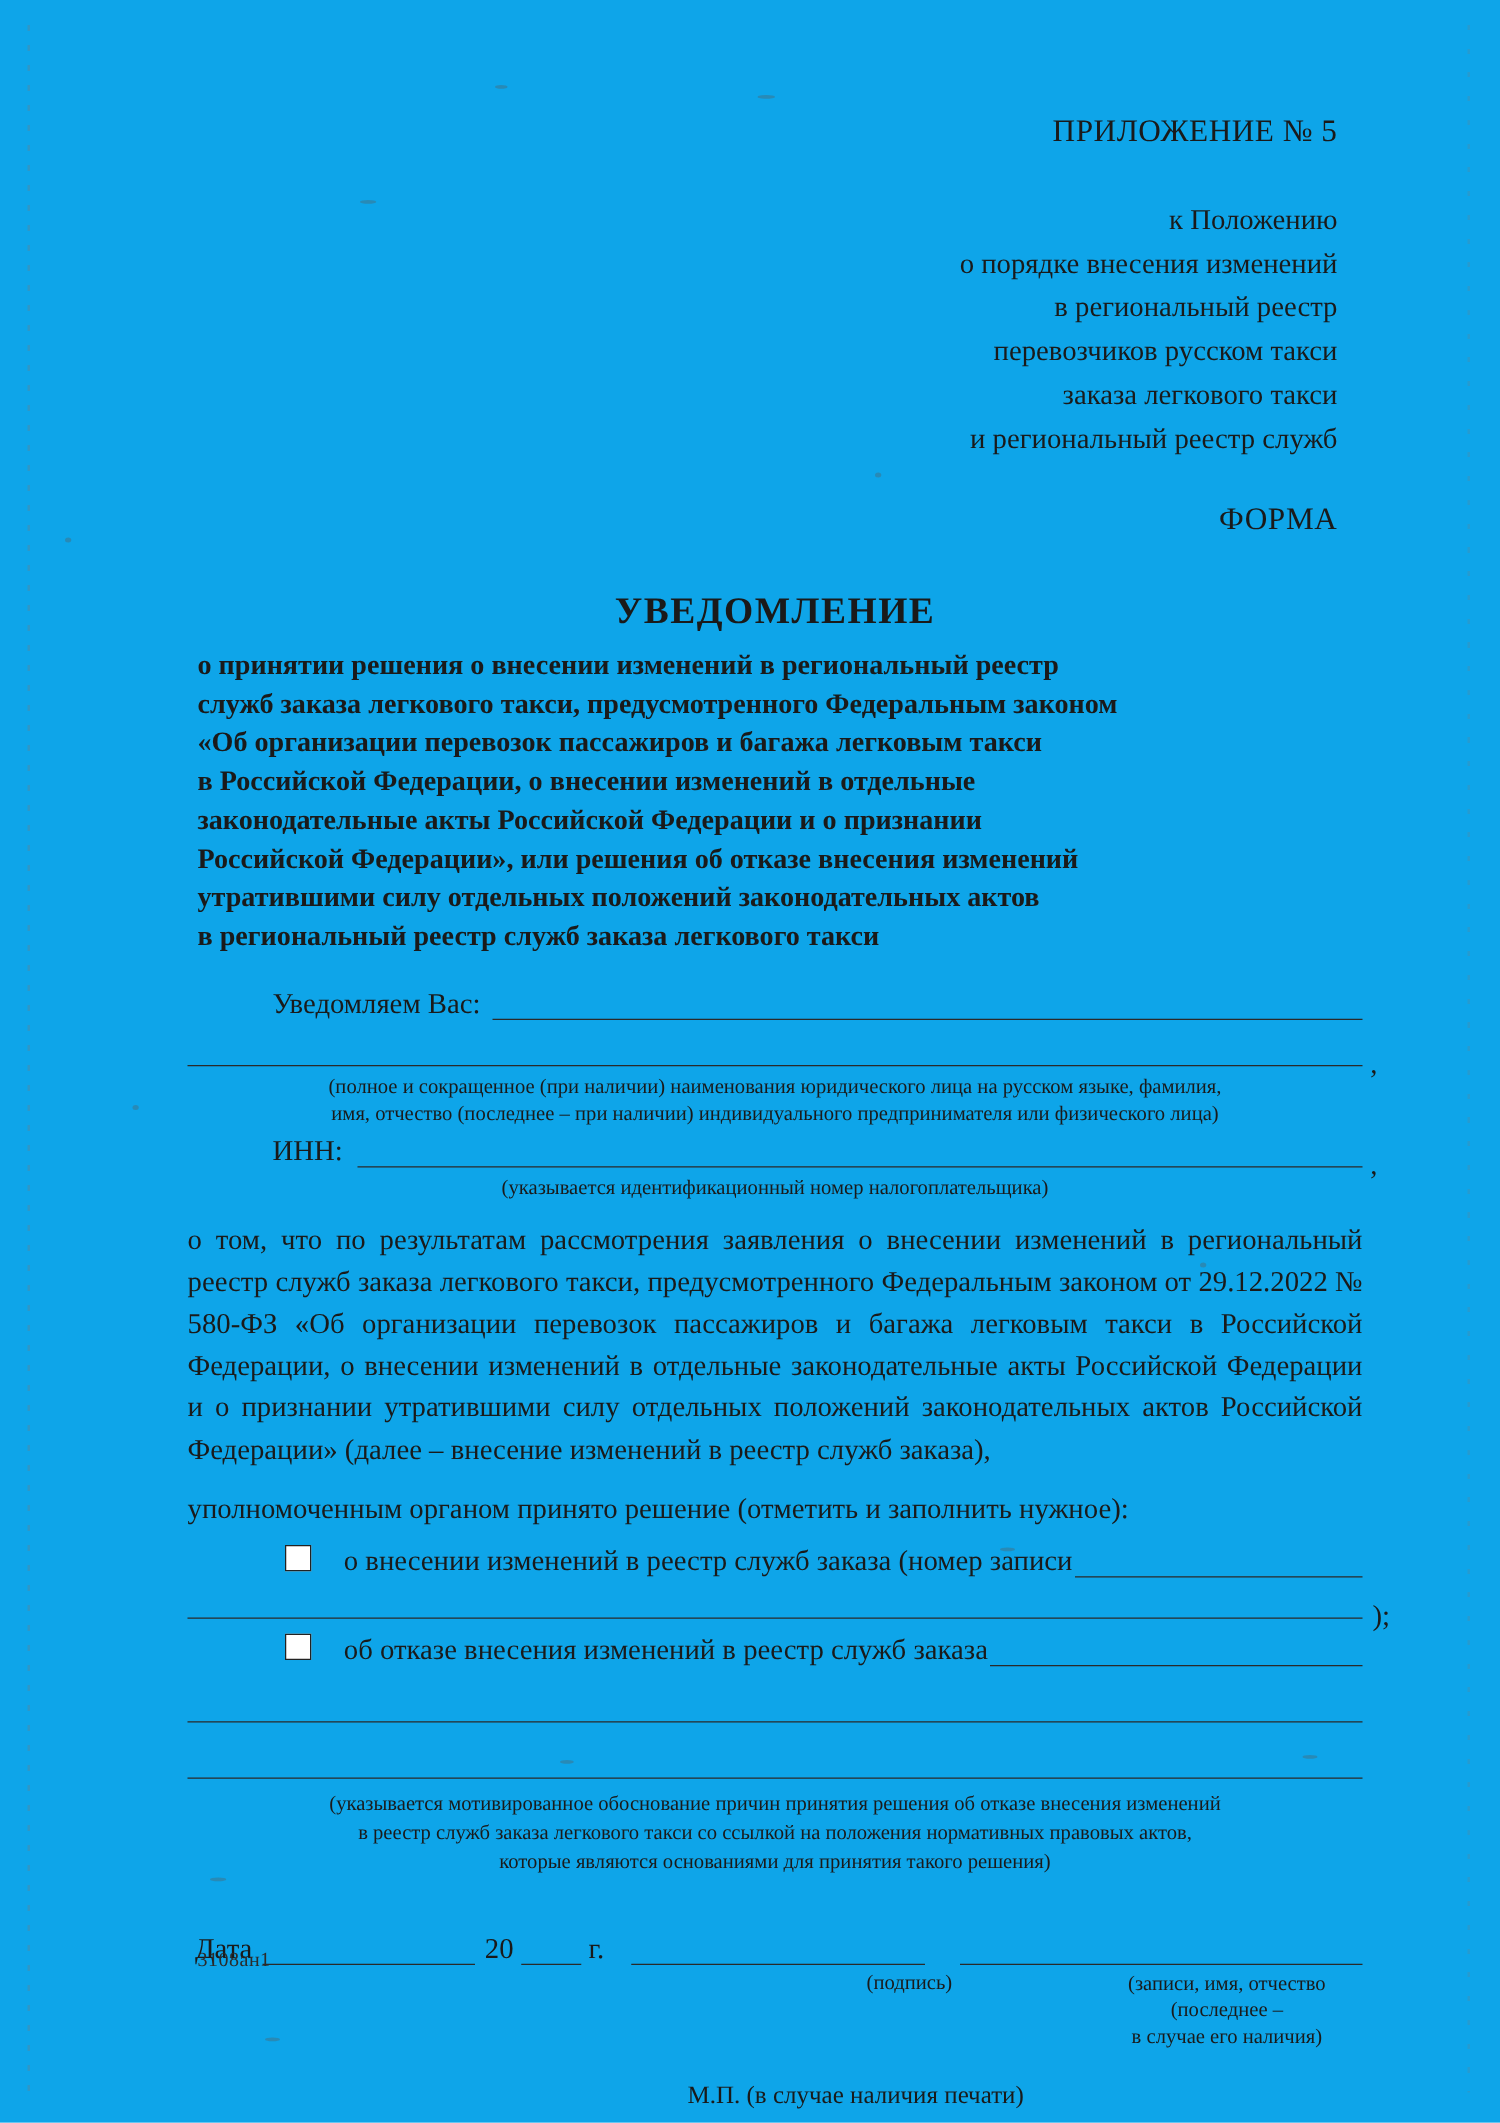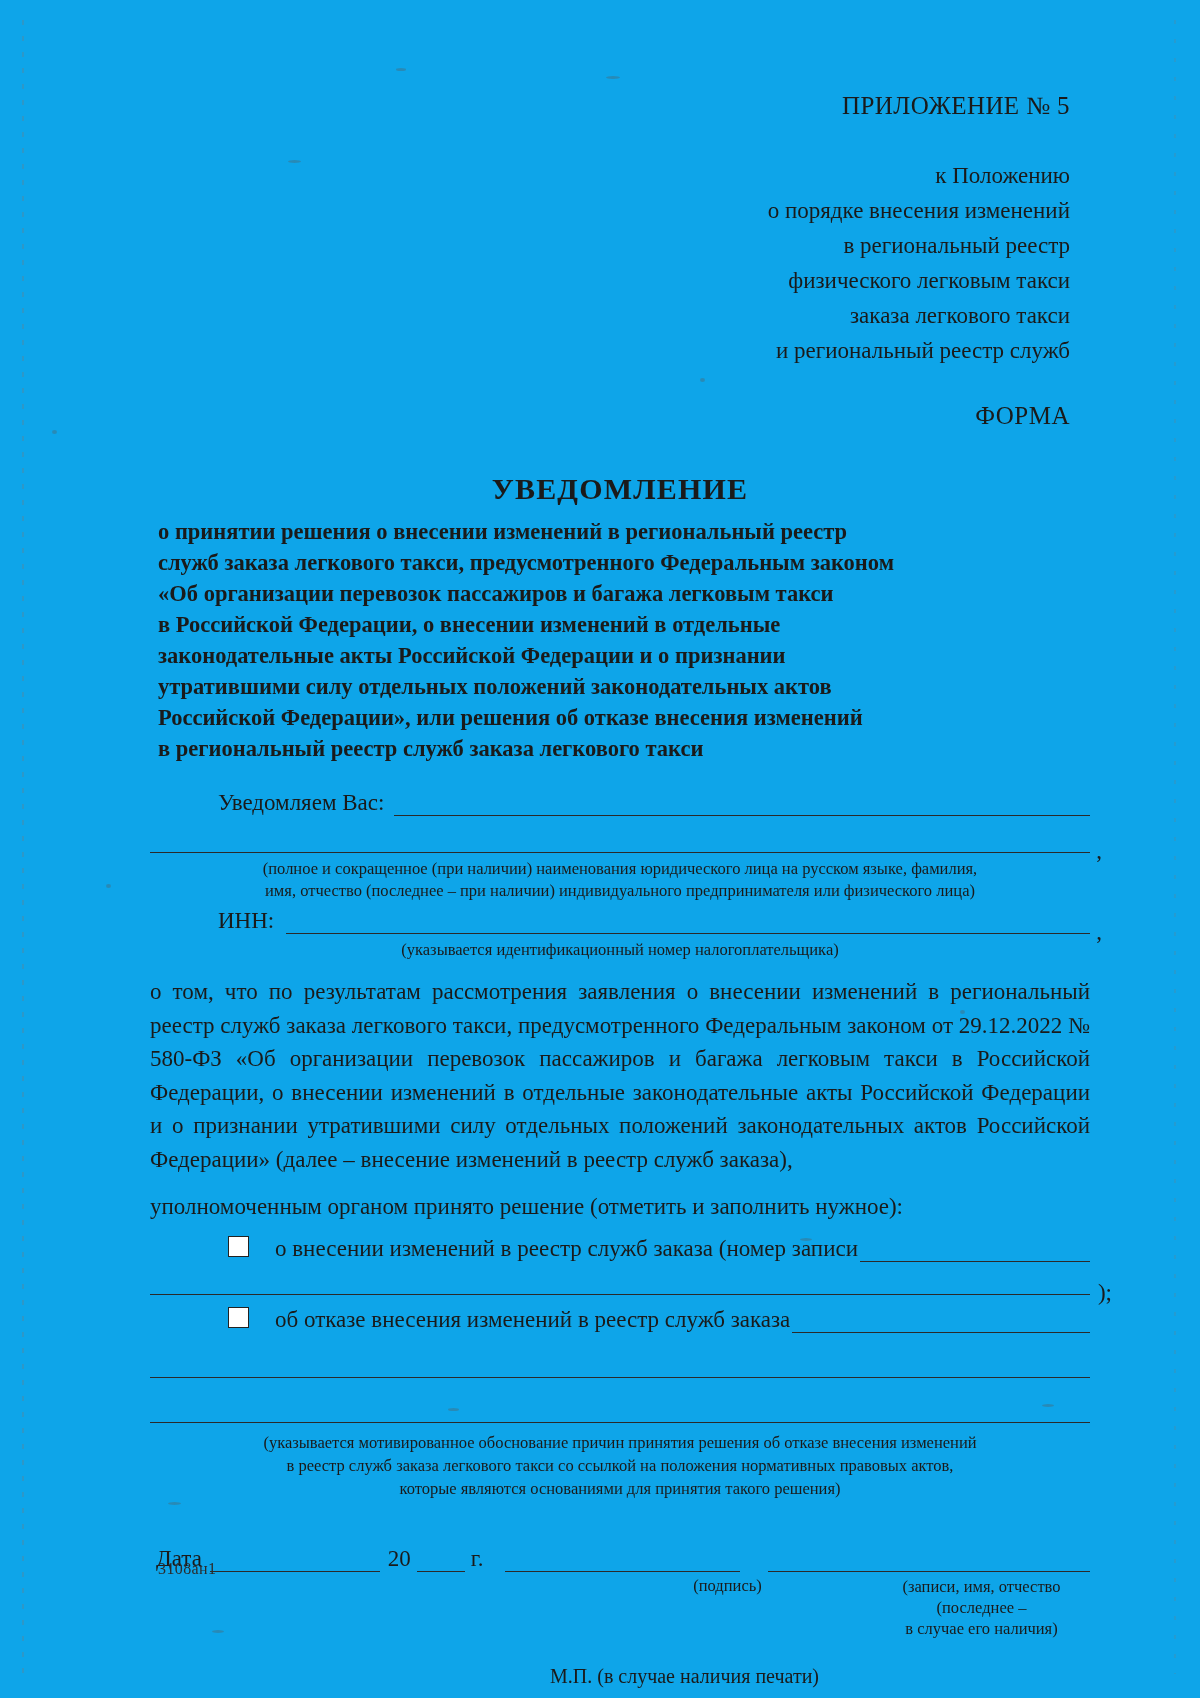--- a/index.html
+++ b/index.html
@@ -296,37 +296,37 @@
   <div class="speck" style="left:212px;top:1630px;width:12px;height:3px;"></div>
 
   <div class="content">
 
     <div class="appendix-title">ПРИЛОЖЕНИЕ № 5</div>
 
     <div class="addressee">
       <div>к Положению</div>
       <div>о порядке внесения изменений</div>
       <div>в региональный реестр</div>
-      <div>физического легковым такси</div>
+      <div>перевозчиков русском такси</div>
       <div>заказа легкового такси</div>
       <div>и региональный реестр служб</div>
     </div>
 
     <div class="form-word">ФОРМА</div>
 
     <div class="notice-word">УВЕДОМЛЕНИЕ</div>
 
     <div class="notice-sub">
       <div>о принятии решения о внесении изменений в региональный реестр</div>
       <div>служб заказа легкового такси, предусмотренного Федеральным законом</div>
       <div>«Об организации перевозок пассажиров и багажа легковым такси</div>
       <div>в Российской Федерации, о внесении изменений в отдельные</div>
       <div>законодательные акты Российской Федерации и о признании</div>
+      <div>Российской Федерации», или решения об отказе внесения изменений</div>
       <div>утратившими силу отдельных положений законодательных актов</div>
-      <div>Российской Федерации», или решения об отказе внесения изменений</div>
       <div>в региональный реестр служб заказа легкового такси</div>
     </div>
 
     <div class="line-row">
       <div class="label-ind">Уведомляем  Вас:</div>
       <div class="rule"></div>
     </div>
 
     <div class="rule-full">
       <span class="comma">,</span>

